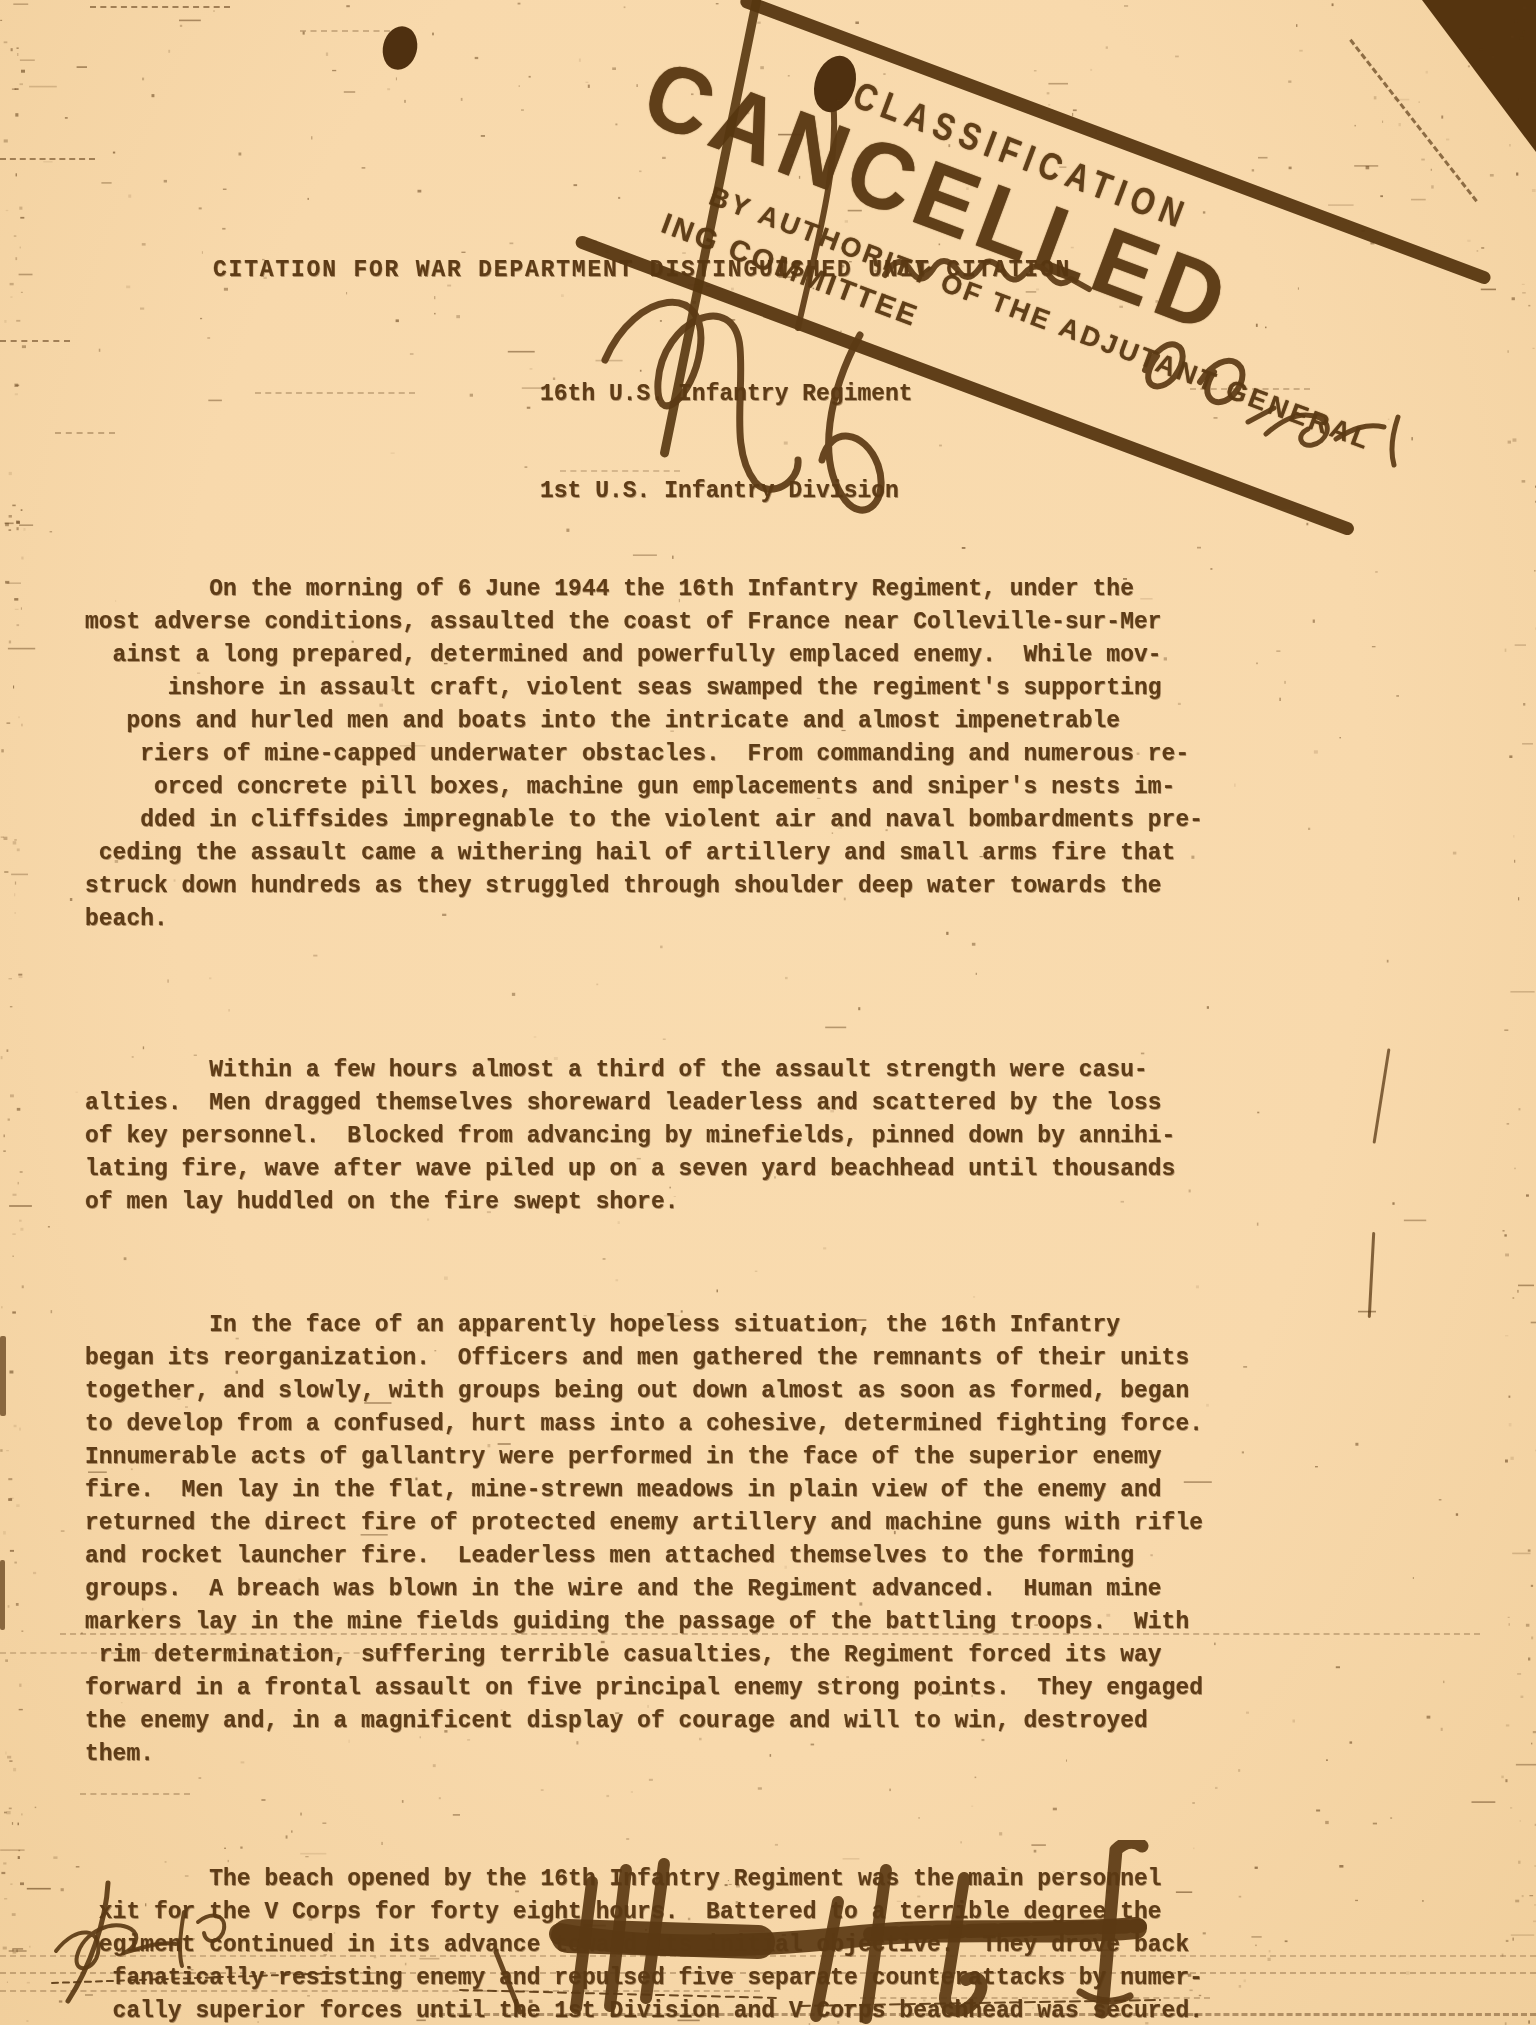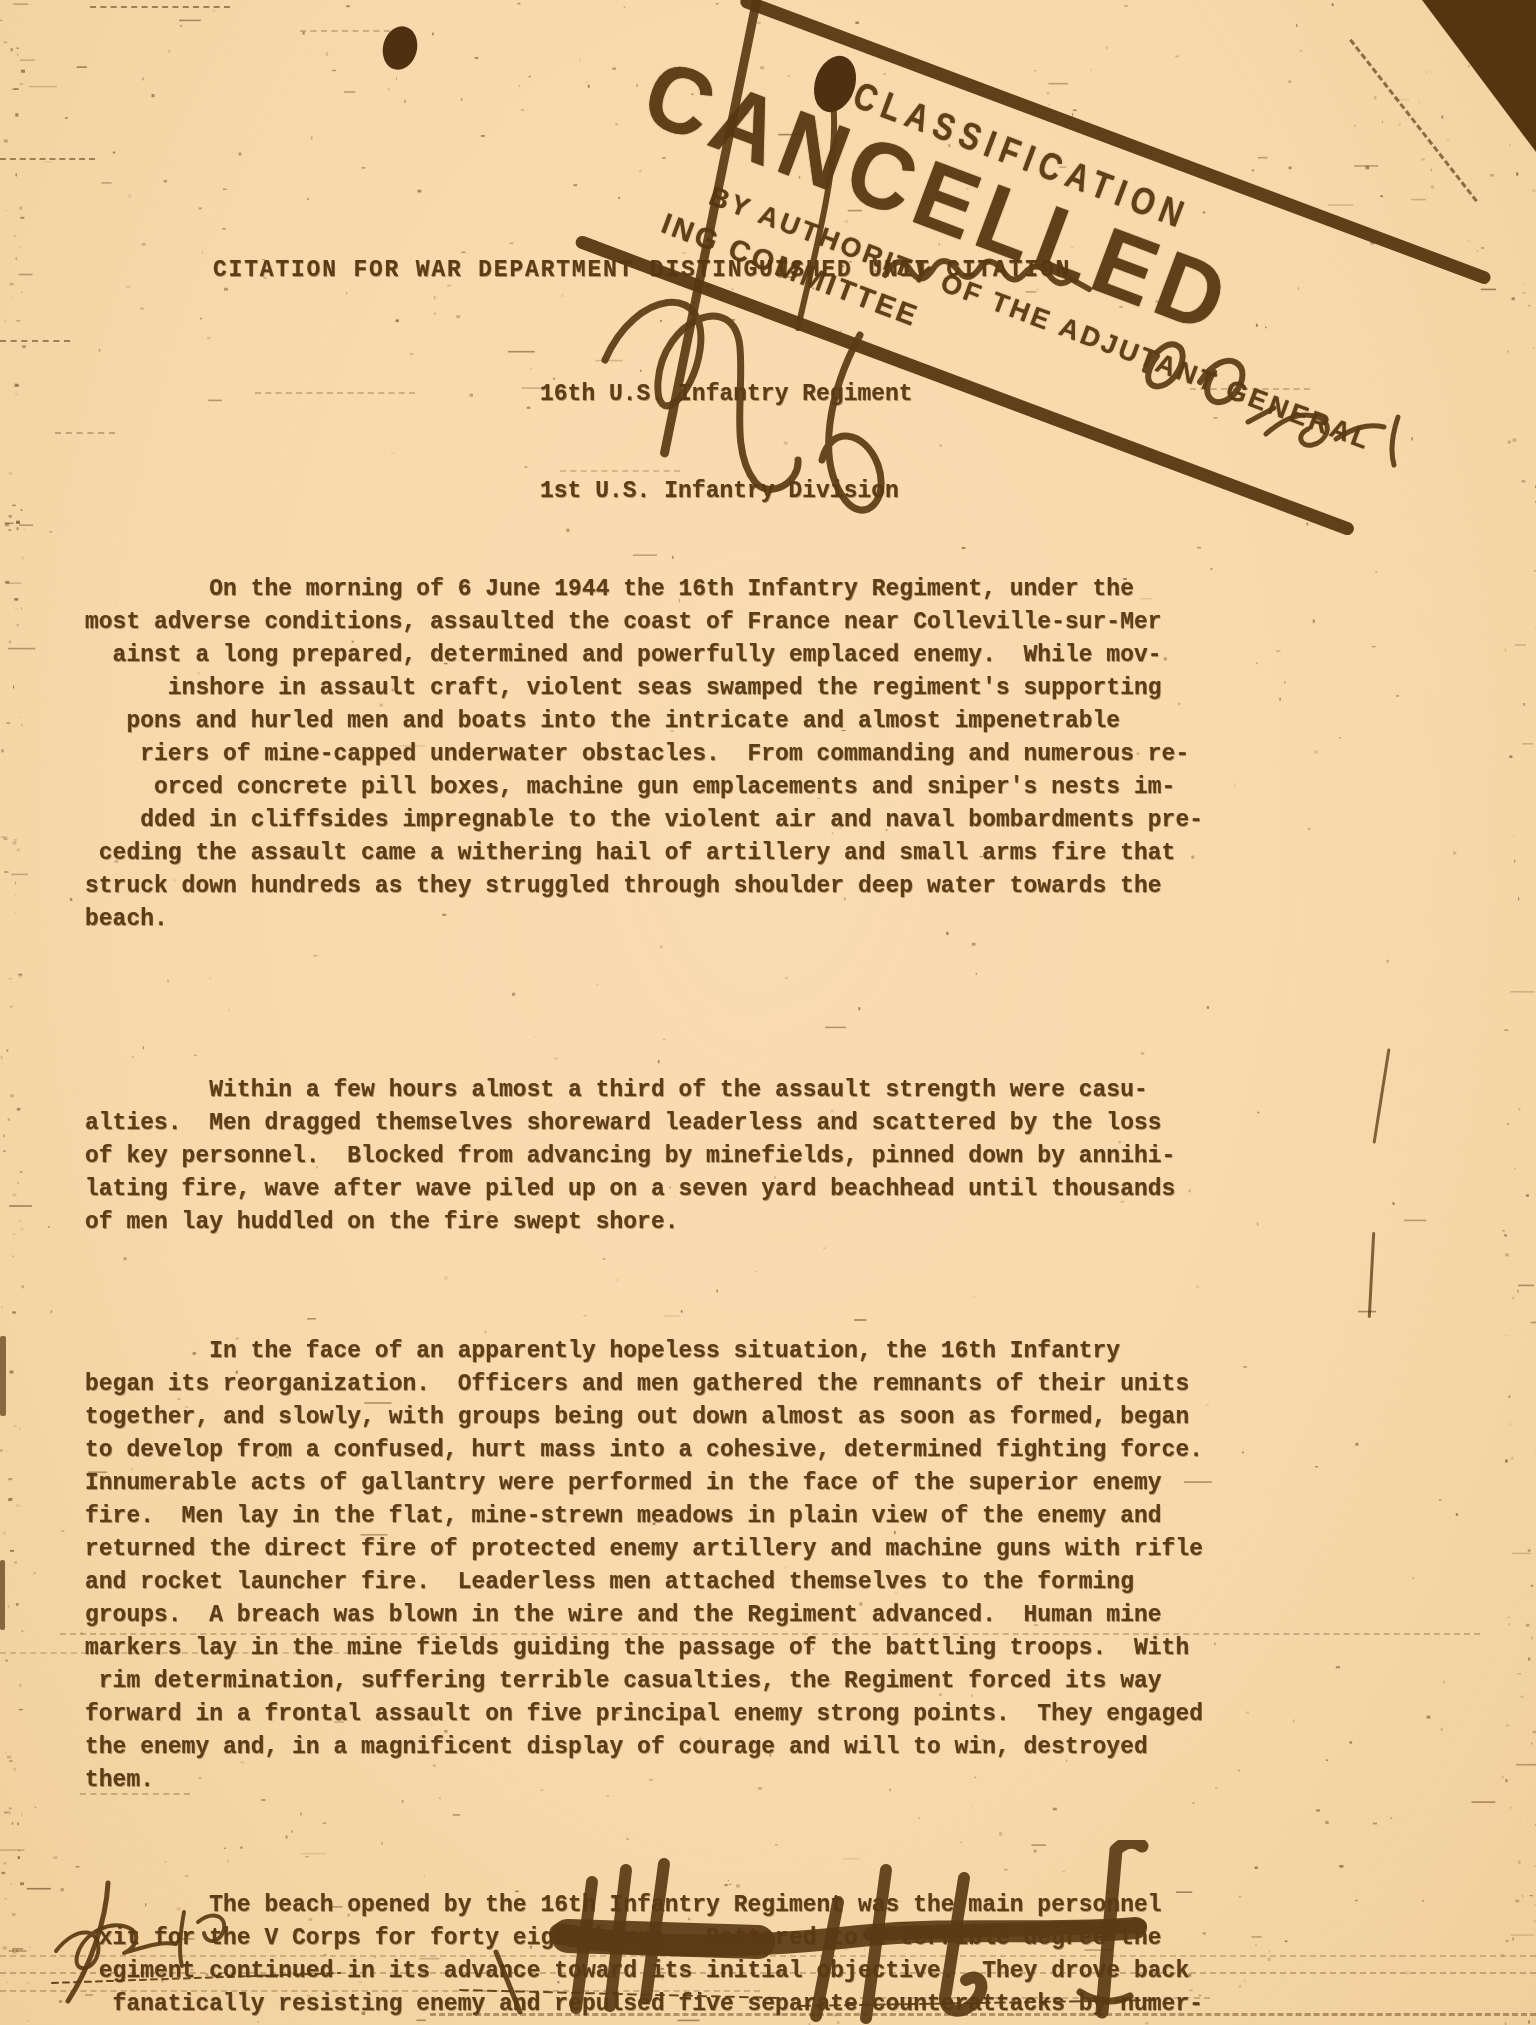--- a/index.html
+++ b/index.html
@@ -11,21 +11,21 @@
   .doc{
     position:absolute;left:85px;top:188px;width:1340px;z-index:2;
     font-family:"Liberation Mono","DejaVu Sans Mono",monospace;
     font-size:23px;line-height:33px;font-weight:700;color:#5e3c17;
     text-shadow:0.6px 0.6px 0.5px rgba(84,52,18,.45), -0.4px 0 0.4px rgba(84,52,18,.25);
     white-space:pre;
   }
   .title{letter-spacing:1.8px;margin-left:128px;margin-bottom:26px;}
   .unit{margin-left:455px;line-height:31px;}
   .para{white-space:pre;}
-  .p1{} .p2{margin-top:72px;} .p3{margin-top:30px;}
+  .p1{} .p2{margin-top:52px;} .p3{margin-top:24px;}
   .p4{margin-top:26px;}
   
   .stamp{
     position:absolute;left:640px;top:-45px;width:880px;z-index:4;
     transform:rotate(20.5deg);transform-origin:0 0;
     color:#573610;font-family:"Liberation Sans",sans-serif;font-weight:700;
     text-shadow:0 0 1.2px rgba(87,54,16,.8);opacity:.94;
   }
   .rule{height:13px;background:#573610;border-radius:7px;}
   .rule-top{width:800px;margin-left:110px;}

